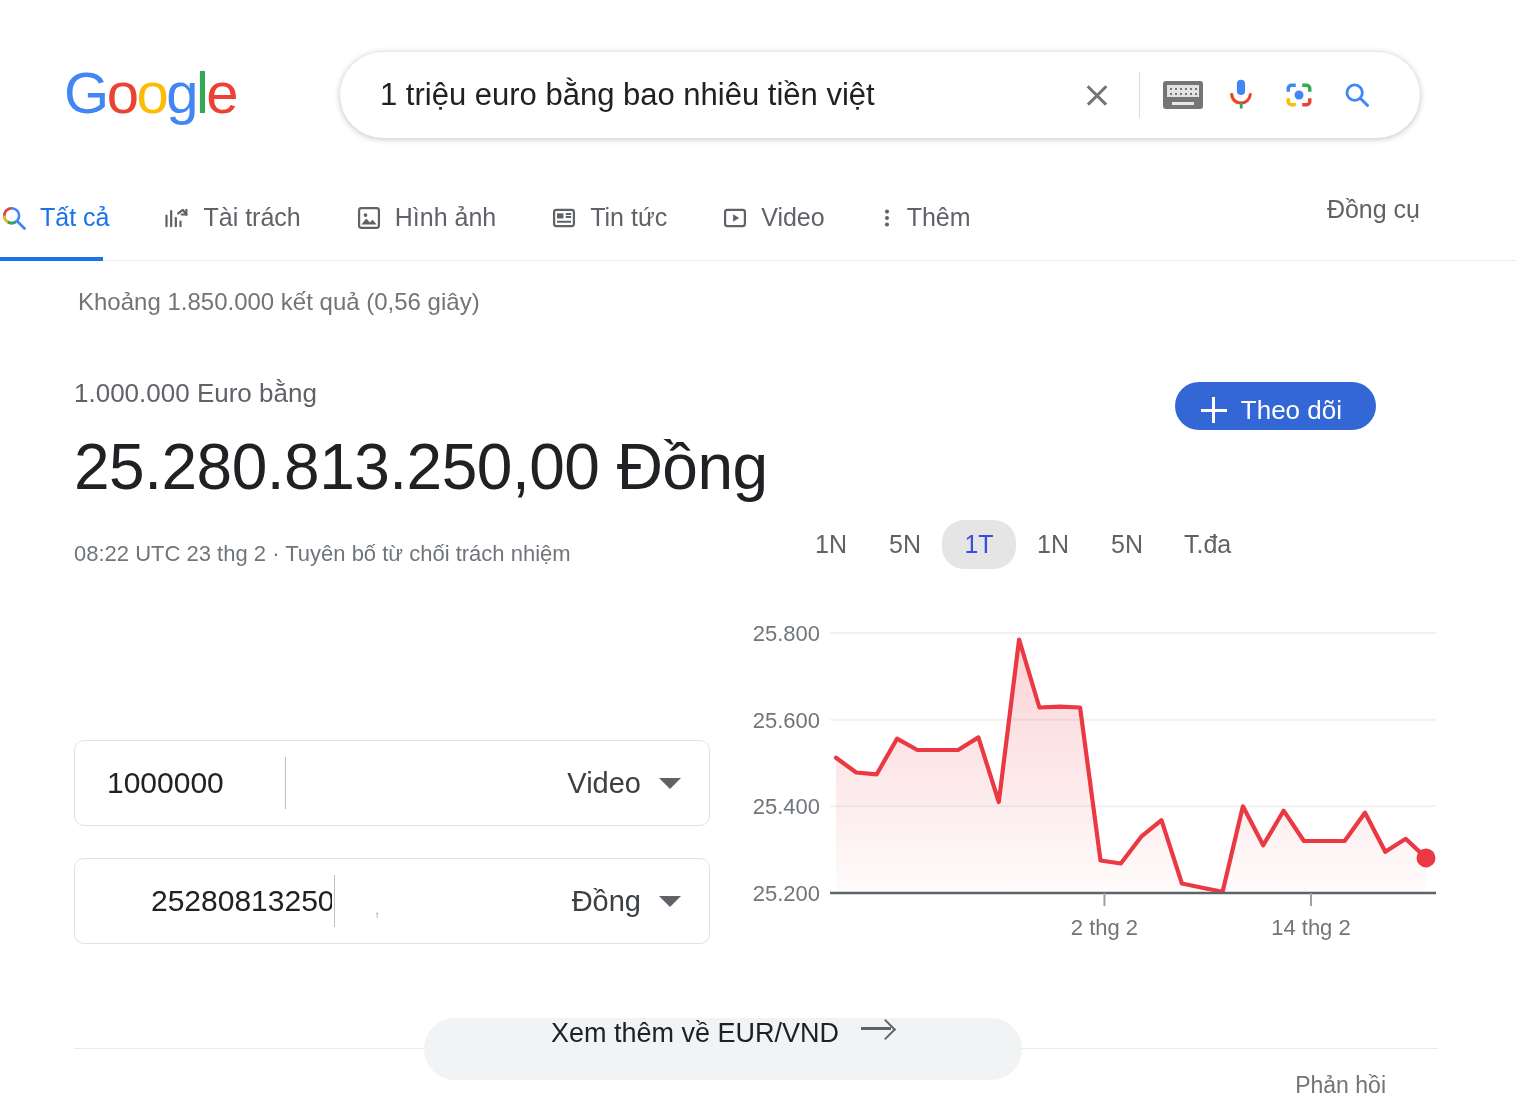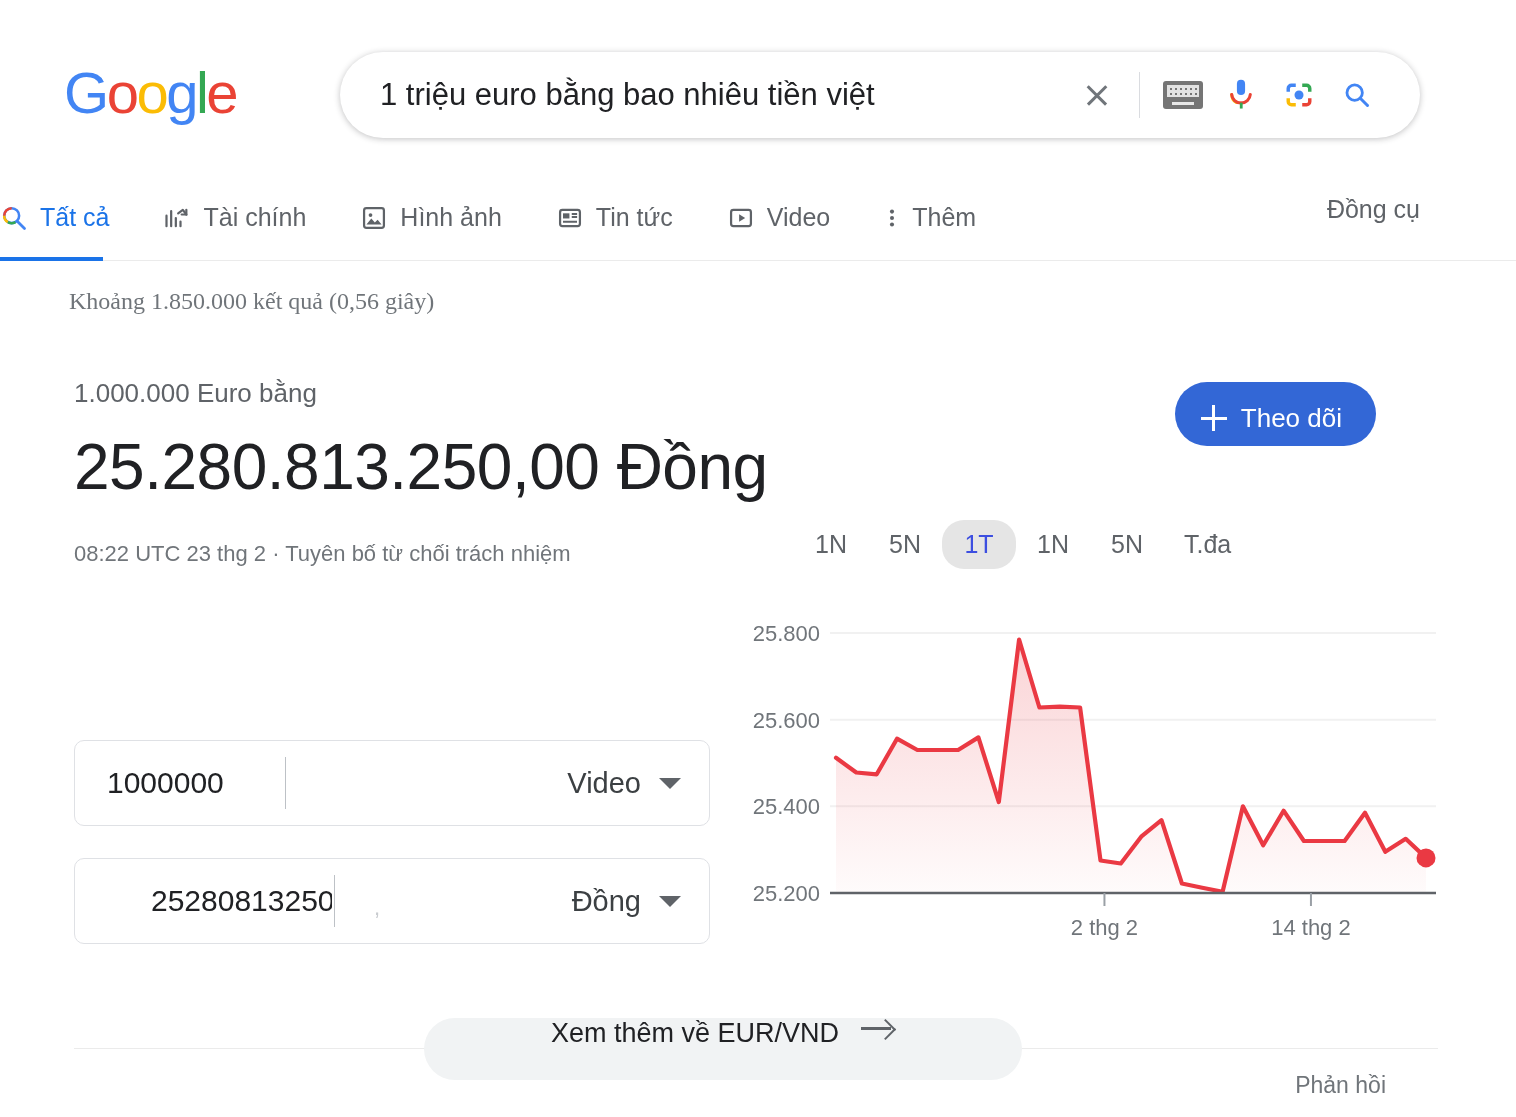--- a/index.html
+++ b/index.html
@@ -81,43 +81,43 @@
   .tab-label { white-space:nowrap; }
   .tools {
     position:absolute; right:96px; top:20px;
     font-size:25px; color:#5f6368; cursor:pointer;
   }
 
   .mini-ico { width:28px; height:28px; flex:0 0 28px; display:block; }
 
   
   .stats {
-    position:absolute; left:69px; top:288px;
-    font-size:24px; color:#70757a;font-family:Liberation Serif, serif;
+    position:absolute; left:78px; top:288px;
+    font-size:24px; color:#70757a;
   }
 
   
   .panel { position:absolute; left:74px; top:378px; width:1360px; }
 
   .sub { font-size:26px; color:#5f6368; }
 
   .bignum {
     margin-top:22px;
     font-size:64px; line-height:1.15; font-weight:400;
     color:#202124; letter-spacing:-0.5px;
     width:700px;
   }
 
   .ts { margin-top:36px; font-size:22px; color:#70757a; }
   .ts .disc { color:#70757a; }
 
   
   .follow {
     position:absolute; right:58px; top:4px;
-    height:64px; padding:8px 34px 0 26px;
+    height:48px; padding:8px 34px 0 26px;
     background:#3367d6; color:#fff; border:none; border-radius:34px;
     font-size:26px; font-family:"Liberation Sans", sans-serif;
     display:flex; align-items:center; gap:14px; cursor:pointer;text-align:right;
   }
   .plus { position:relative; width:26px; height:26px; }
   .plus:before, .plus:after { content:""; position:absolute; background:#fff; }
   .plus:before { left:0; top:11.5px; width:26px; height:3px; }
   .plus:after  { top:0; left:11.5px; height:26px; width:3px; }
 
   
@@ -245,21 +245,21 @@
       <span class="tab-label">Tất cả</span>
       <div class="underline"></div>
     </div>
 
     <div class="tab">
       <svg class="mini-ico" viewBox="0 0 24 24">
         <path d="M3 19V10M7 19V6M11 19v-7M15 19v-4" stroke="#5f6368" stroke-width="1.9" fill="none" stroke-linecap="round"></path>
         <path d="M13 8l4-3 3 4" stroke="#5f6368" stroke-width="1.9" fill="none" stroke-linecap="round" stroke-linejoin="round"></path>
         <path d="M20 5v4h-4" stroke="#5f6368" stroke-width="1.9" fill="none" stroke-linecap="round"></path>
       </svg>
-      <span class="tab-label">Tài chính</span>
+      <span class="tab-label">Tài trách</span>
     </div>
 
     <div class="tab">
       <svg class="mini-ico" viewBox="0 0 24 24">
         <rect x="3.5" y="3.5" width="17" height="17" rx="2" stroke="#5f6368" stroke-width="1.9" fill="none"></rect>
         <circle cx="9" cy="9.5" r="1.6" fill="#5f6368"></circle>
         <path d="M5.5 17.5l4.2-5 3 3.4 2.4-2.4 3.4 4z" fill="#5f6368"></path>
       </svg>
       <span class="tab-label">Hình ảnh</span>
     </div>

